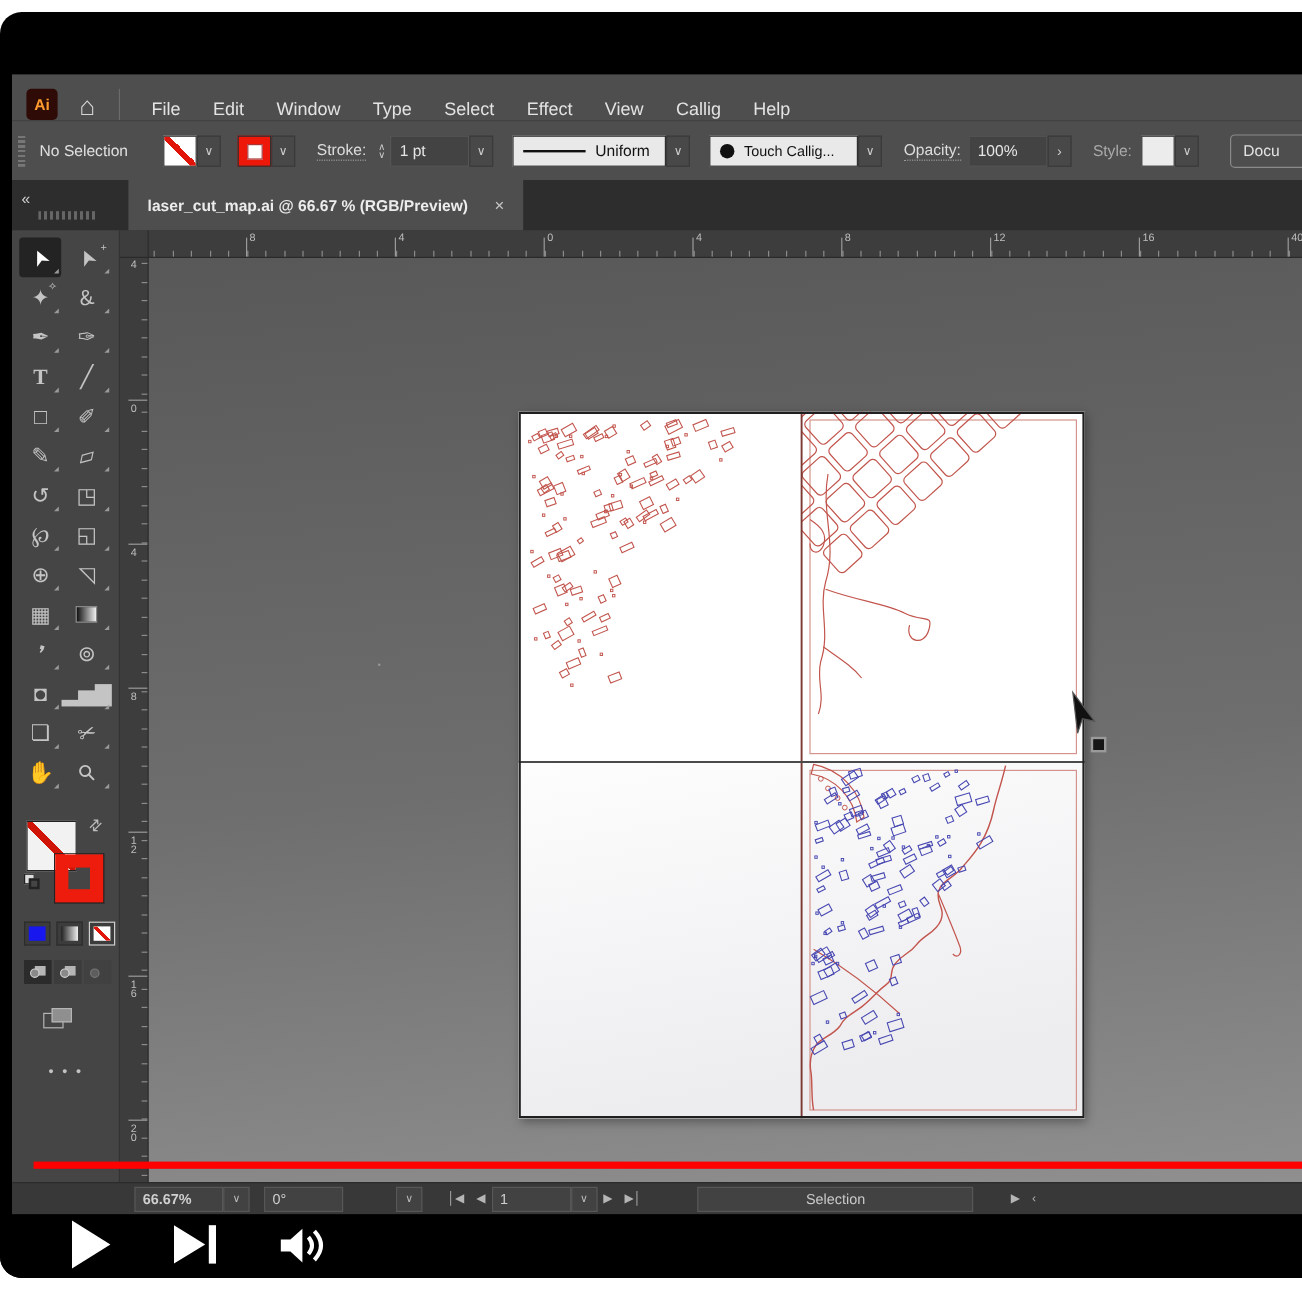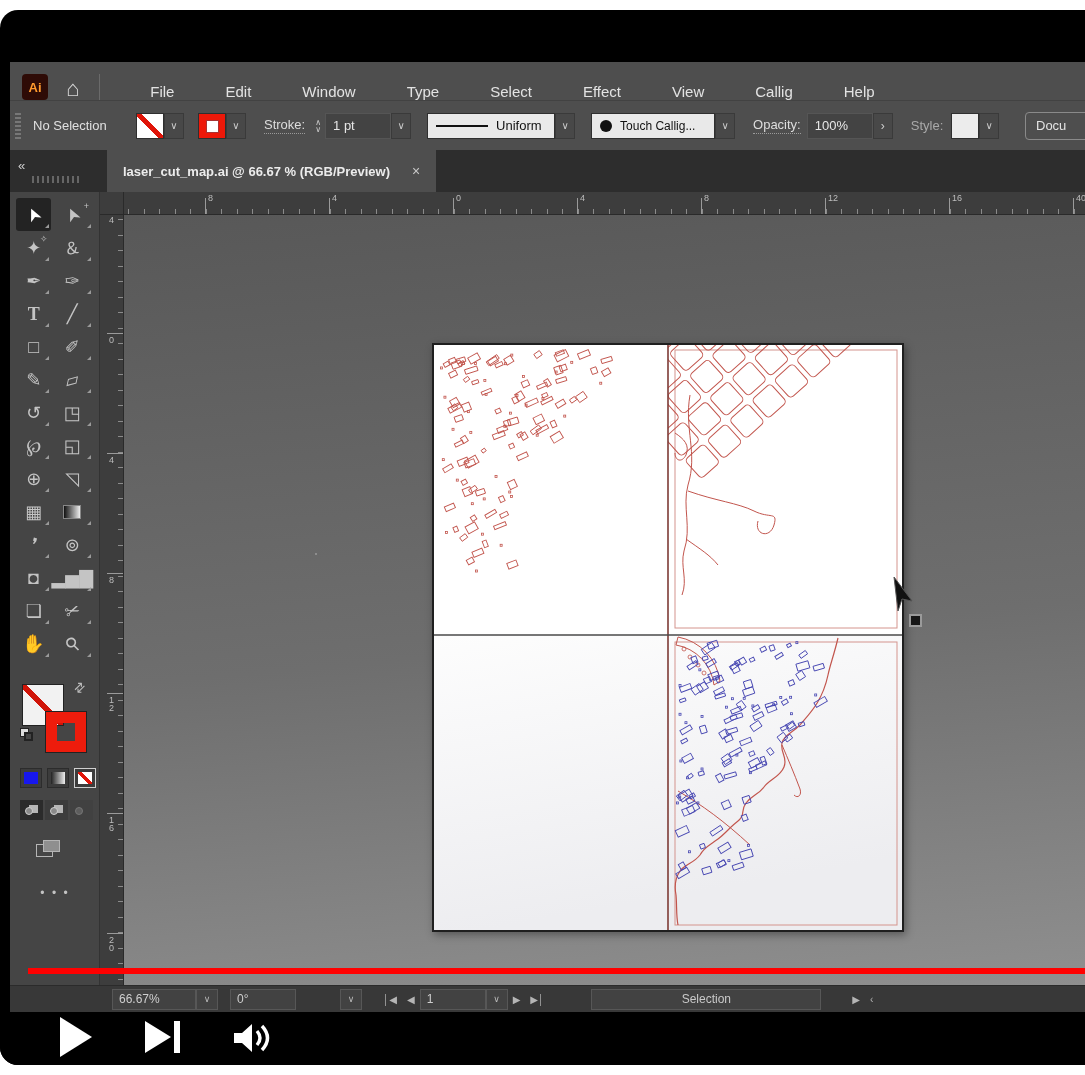--- a/index.html
+++ b/index.html
@@ -9,21 +9,21 @@
             border-radius:18px 0 0 18px; overflow:hidden; }
 
   
   .menu-bar { position:absolute; left:10px; right:0; top:52px; height:38px; background:#4e4e4e;
               display:flex; align-items:flex-end; }
   .ai-logo { width:26px; height:26px; margin-left:12px; background:#2e0b06; border-radius:4px;
              color:#ff9a2e; font-weight:bold; font-size:13px; display:flex; align-items:center; justify-content:center; }
   .home-icon { color:#d6d6d6; font-size:22px; margin-left:18px; line-height:1; }
   .menu-sep { width:1px; height:26px; background:#6a6a6a; margin-left:20px; }
   .menu-items { display:flex; gap:27px; margin-left:26px; }
-  .menu-item { color:#e3e3e3; font-size:15px; cursor:default;margin-left:24px; }
+  .menu-item { color:#e3e3e3; font-size:15px; cursor:default; }
 
   
   .control-bar { position:absolute; left:10px; right:0; top:90px; height:50px; background:#4e4e4e;
                  border-top:1px solid #424242; display:flex; align-items:center; color:#ddd; font-size:13px; }
   .drag-dots-v { width:6px; height:26px; margin-left:5px;
                  background:repeating-linear-gradient(180deg,#777 0 2px,transparent 2px 4px); }
   .no-selection { margin-left:12px; width:95px; color:#e0e0e0; }
   .swatch-btn { width:28px; height:26px; background:#fff; border:1px solid #2f2f2f; position:relative; }
   .fill-none-diag { position:absolute; inset:0;
         background:linear-gradient(45deg,transparent 43%,#e01408 43%,#e01408 57%,transparent 57%); }
@@ -855,21 +855,21 @@
         </div>
         <svg class="cursor" viewBox="0 0 40 64">
           <path d="M4,2 L22,26 L12,24 L8,36 Z" fill="#111" stroke="#555" stroke-width="1"></path>
           <rect x="20" y="40" width="11" height="11" fill="#161616" stroke="#9a9a9a" stroke-width="2"></rect>
         </svg>
       </div>
     </div>
 
     <div class="status-bar">
       <div style="width:102px;"></div>
-      <div class="sb-field" style="width:84px;">66.67%</div>
+      <div class="sb-field" style="width:74px;font-weight:bold;">66.67%</div>
       <div class="sb-chev">∨</div>
       <div style="width:12px;"></div>
       <div class="sb-field" style="width:66px;">0°</div>
       <div style="width:44px;"></div>
       <div class="sb-chev">∨</div>
       <div style="width:16px;"></div>
       <div class="sb-ico">│◀</div>
       <div class="sb-ico">◀</div>
       <div class="sb-field" style="width:66px;">1</div>
       <div class="sb-chev">∨</div>

